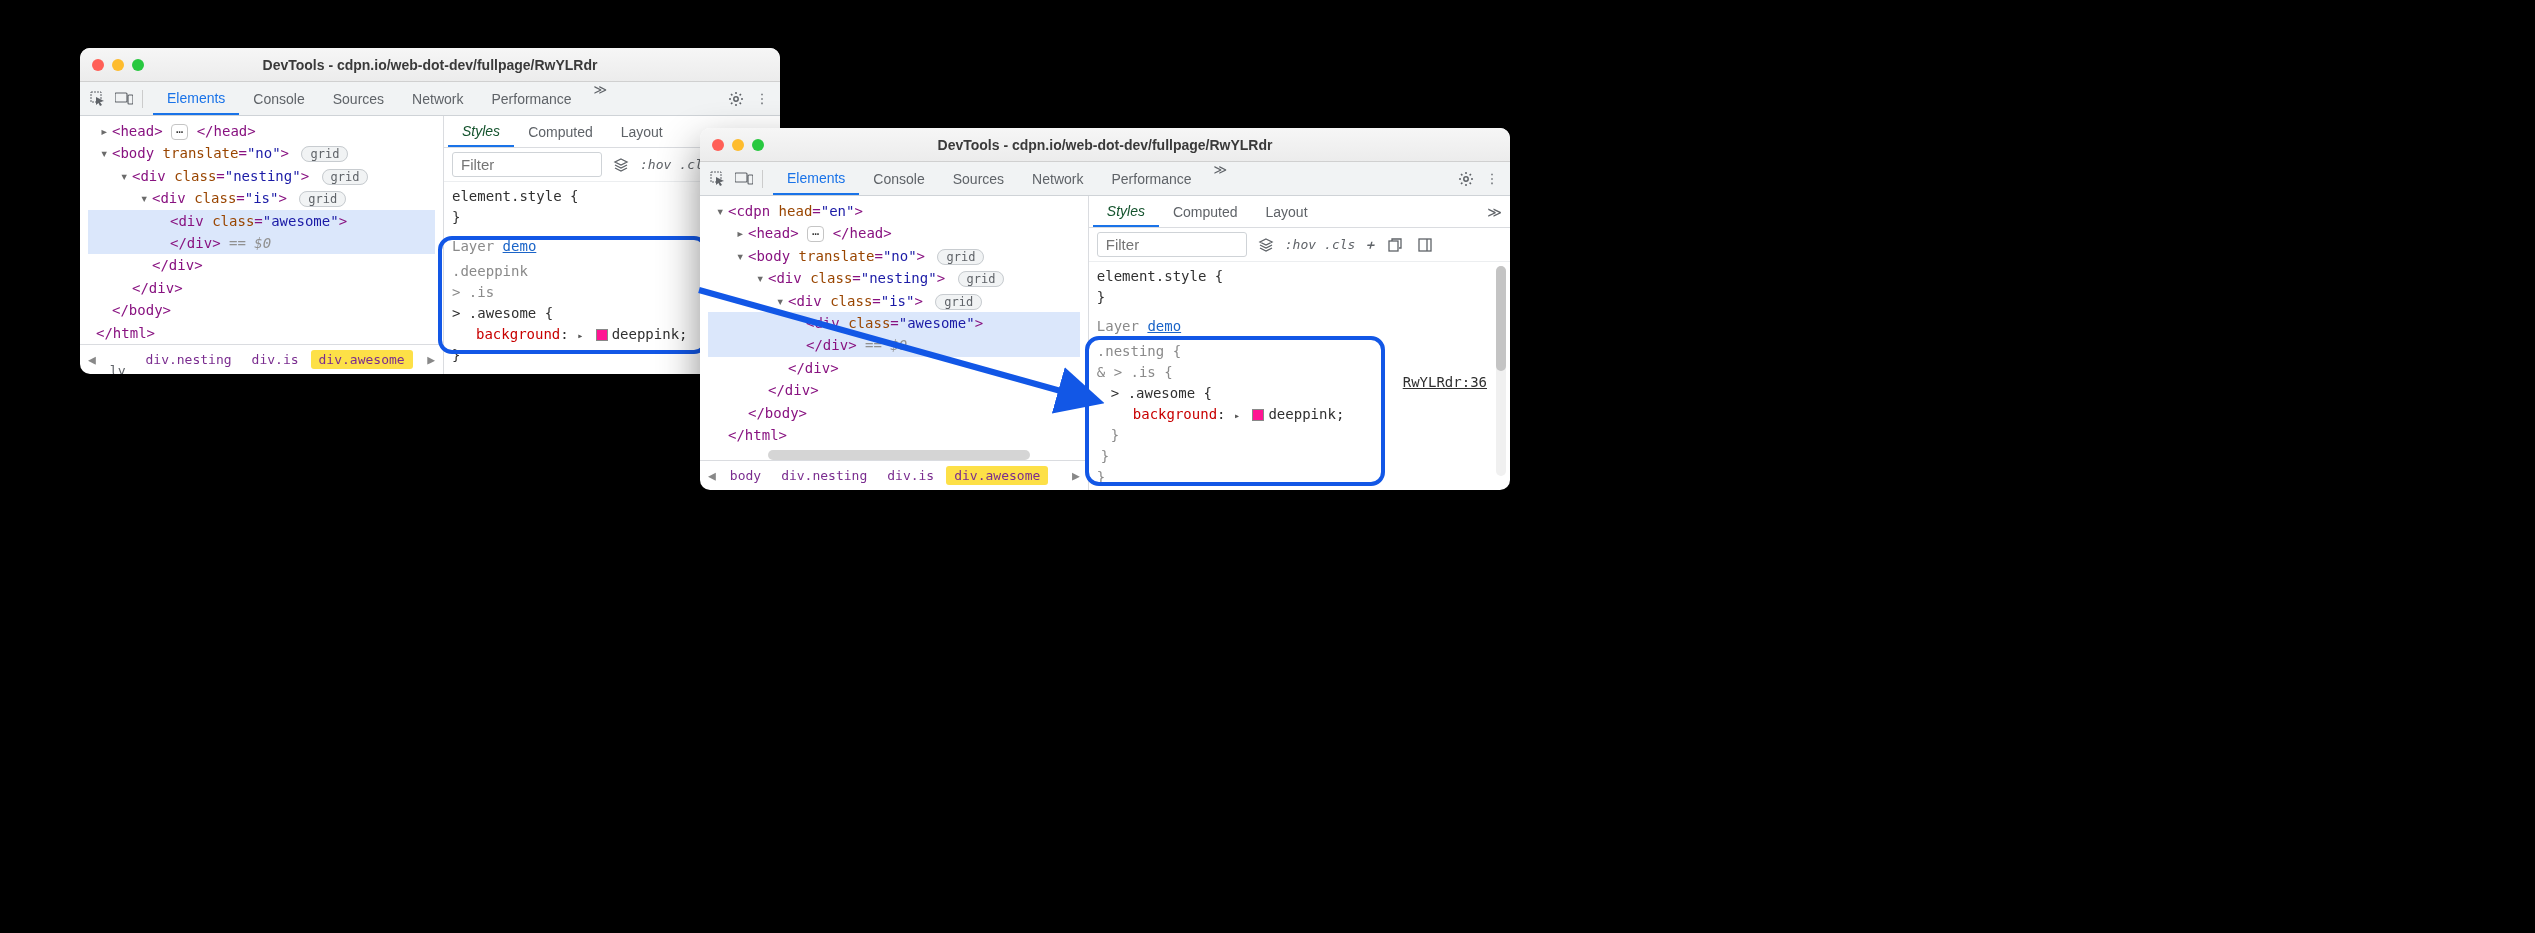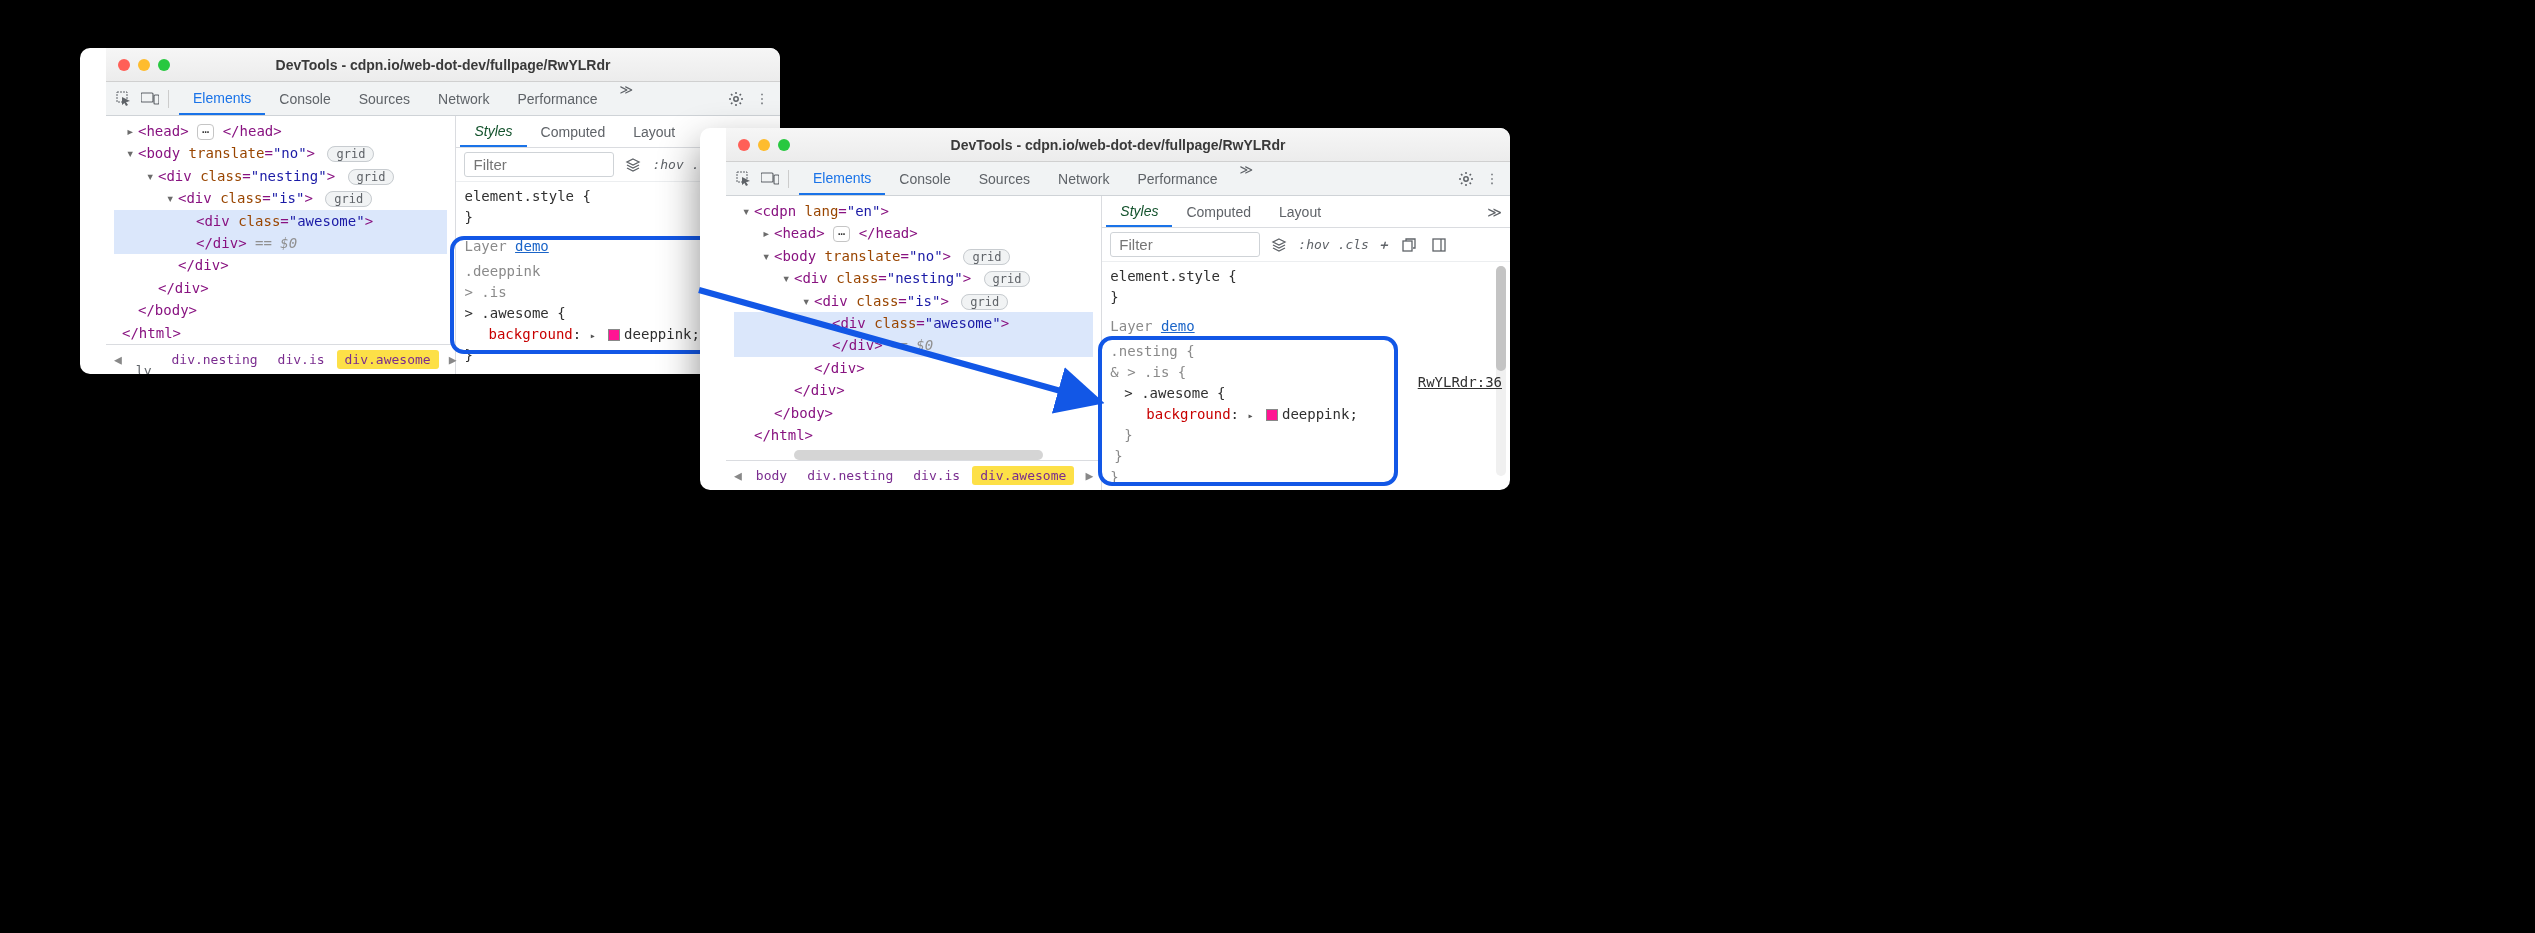--- a/index.html
+++ b/index.html
@@ -13,21 +13,20 @@
     overflow: hidden;
   }
   .window {
     position: absolute;
     background: #fff;
     border-radius: 10px;
     box-shadow: 0 18px 40px rgba(0,0,0,0.45);
     overflow: hidden;
     display: flex;
     flex-direction: column;
-    padding-left: 26px;
   }
   .titlebar {
     height: 34px;
     background: linear-gradient(#f6f6f6,#ececec);
     border-bottom: 1px solid #d0d0d0;
     display: flex;
     align-items: center;
     position: relative;
   }
   .traffic { display: flex; gap: 8px; margin-left: 12px; }
@@ -142,21 +141,21 @@
 
   .right-scroll {
     position:absolute; right:4px; top:70px; bottom:14px; width:10px;
     background:#f0f0f0; border-radius:6px;
   }
   .right-scroll .thumb {
     position:absolute; top:0; width:100%; height:50%; background:#c4c4c4; border-radius:6px;
   }
 
   .source-link {
-    position:absolute; right:8px; top:82px;
+    position:absolute; right:23px; top:82px;
     font-family: Menlo, monospace; font-size:14px; color:#303030;
     text-decoration: underline;
   }
 
   
   .connector {
     position:absolute; pointer-events:none; z-index:999;
   }
 </style>
 </head>
@@ -341,21 +340,21 @@
         </svg>
     </div>
     <div class="tb-icon">⋮</div>
   </div>
 
   <div class="content">
     <div class="dom-panel" style="width:48%;">
       <div class="dom-tree">
         <div class="dom-line" style="padding-left:8px">
           <span class="arrow">▾</span><span class="tag">&lt;<span>cdpn</span></span>
-          <span class="attr-name"> <span>lang</span></span><span class="tag">=</span><span class="attr-val">"en"</span><span class="tag">&gt;</span>
+          <span class="attr-name"> <span>head</span></span><span class="tag">=</span><span class="attr-val">"en"</span><span class="tag">&gt;</span>
         </div>
         <div class="dom-line" style="padding-left:28px">
           <span class="arrow">▸</span><span class="tag">&lt;head&gt;</span>
           <span class="head-dots">⋯</span>
           <span class="tag">&lt;/head&gt;</span>
         </div>
         <div class="dom-line" style="padding-left:28px">
           <span class="arrow">▾</span><span class="tag">&lt;<span>body</span></span>
           <span class="attr-name"> <span>translate</span></span><span class="tag">=</span><span class="attr-val">"no"</span><span class="tag">&gt;</span>
           <span class="pill">grid</span>

